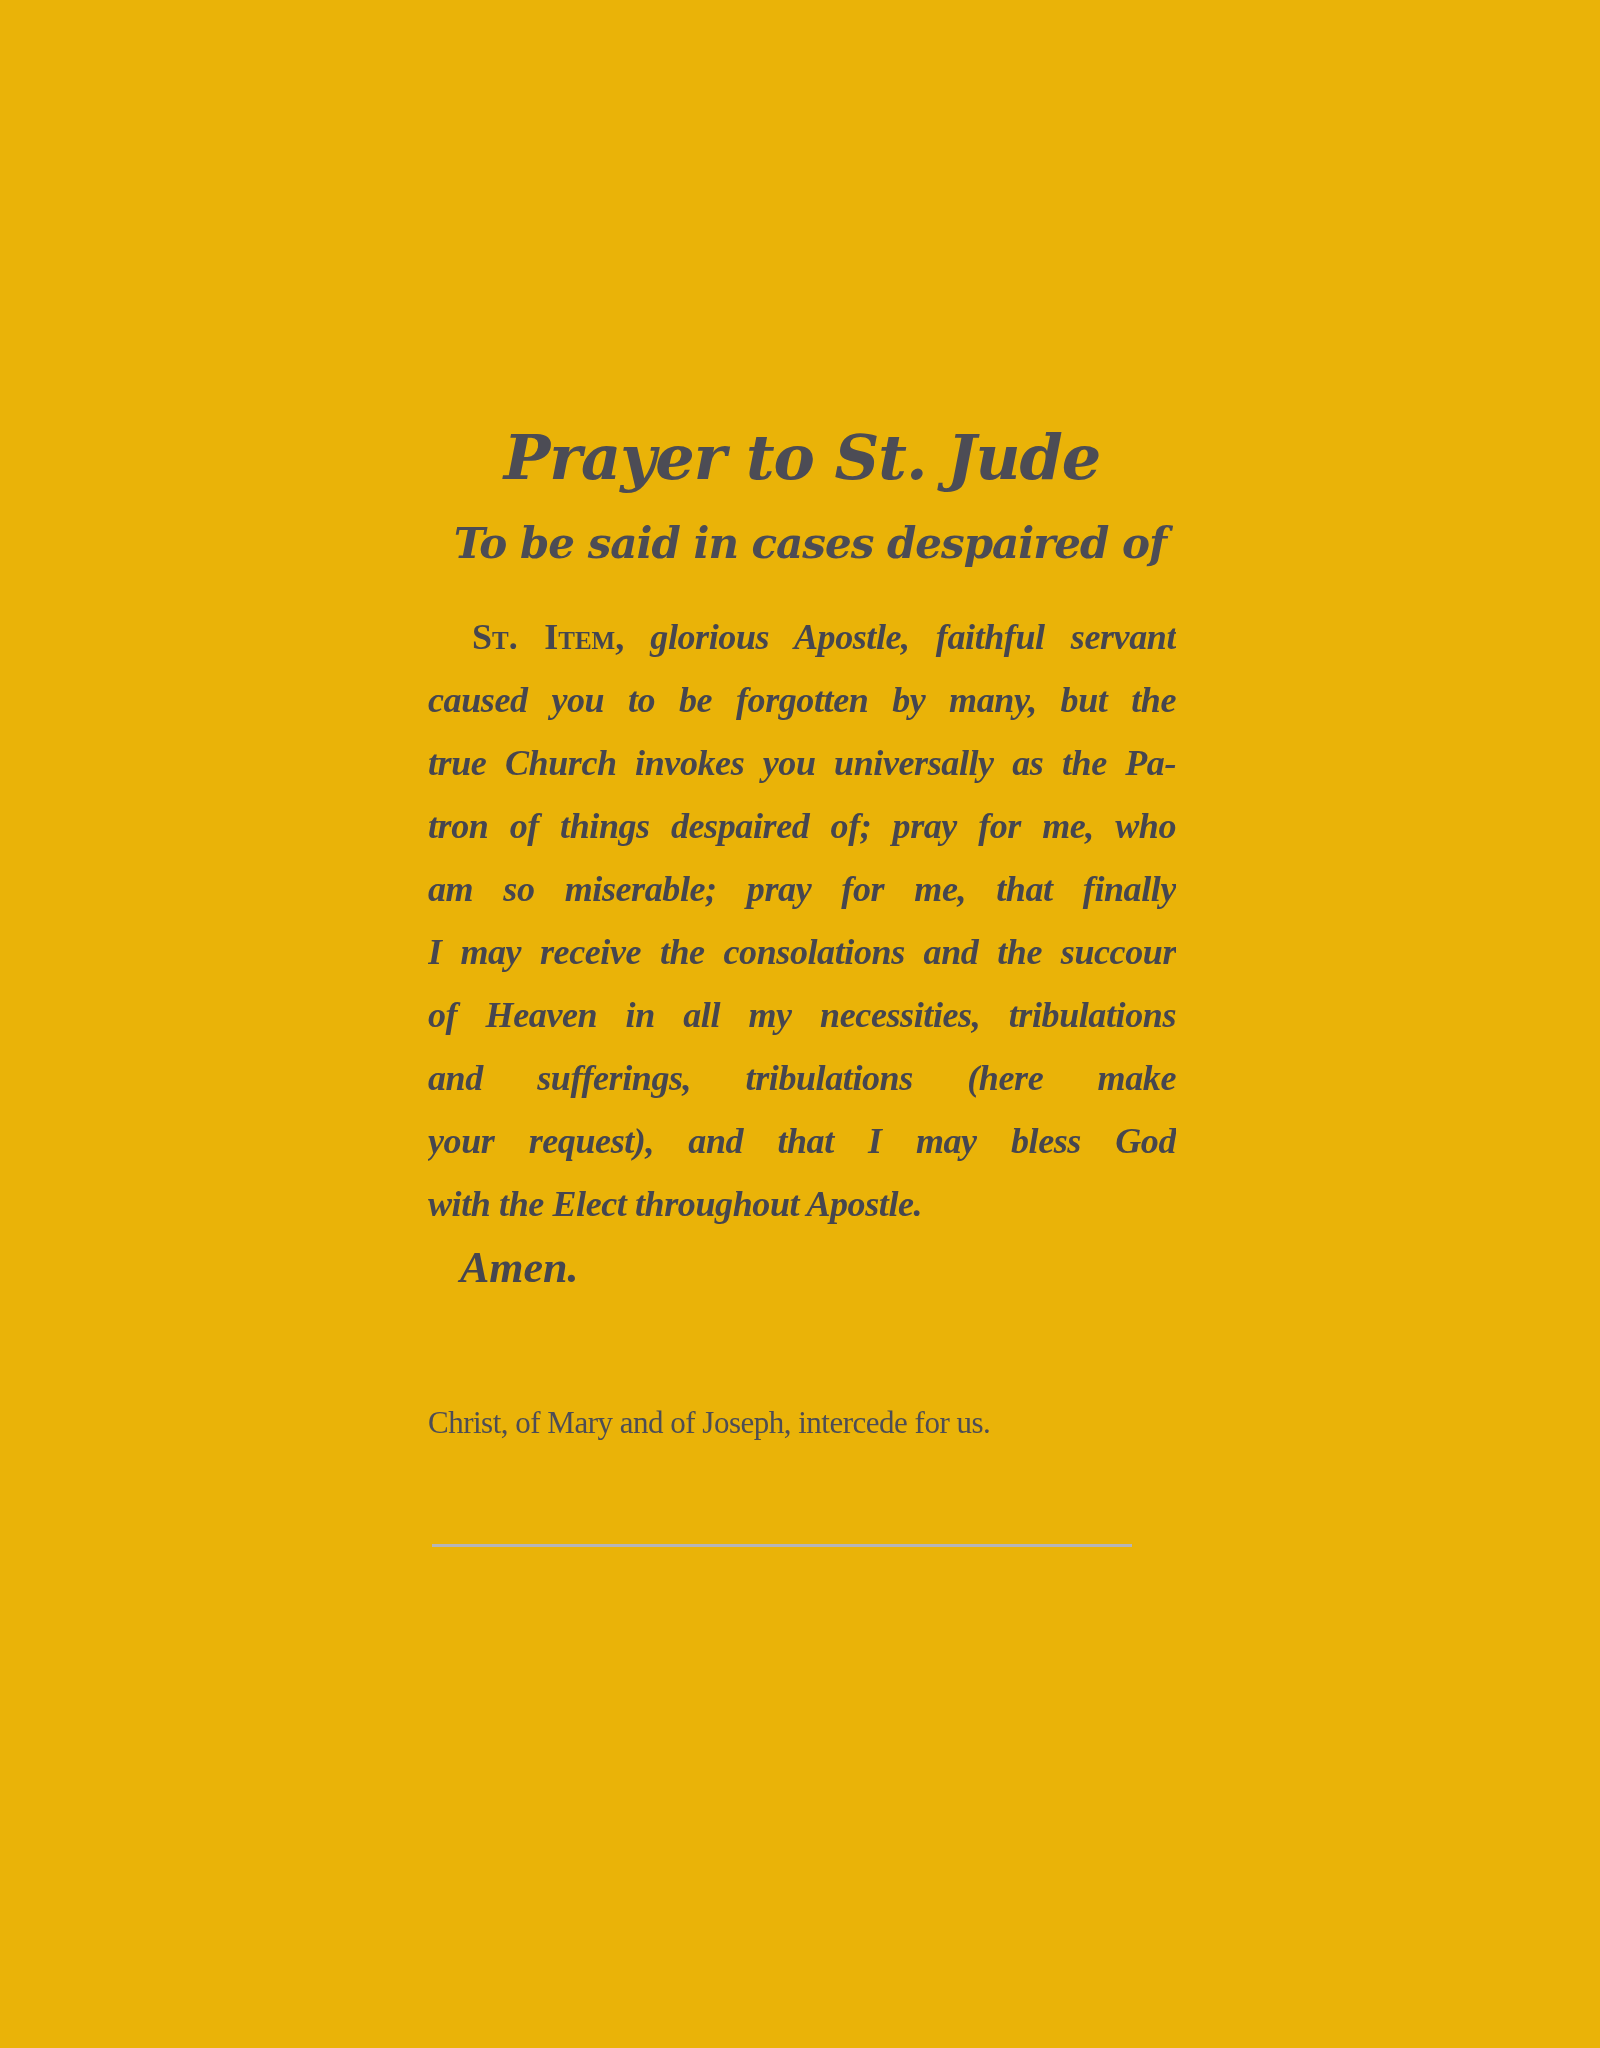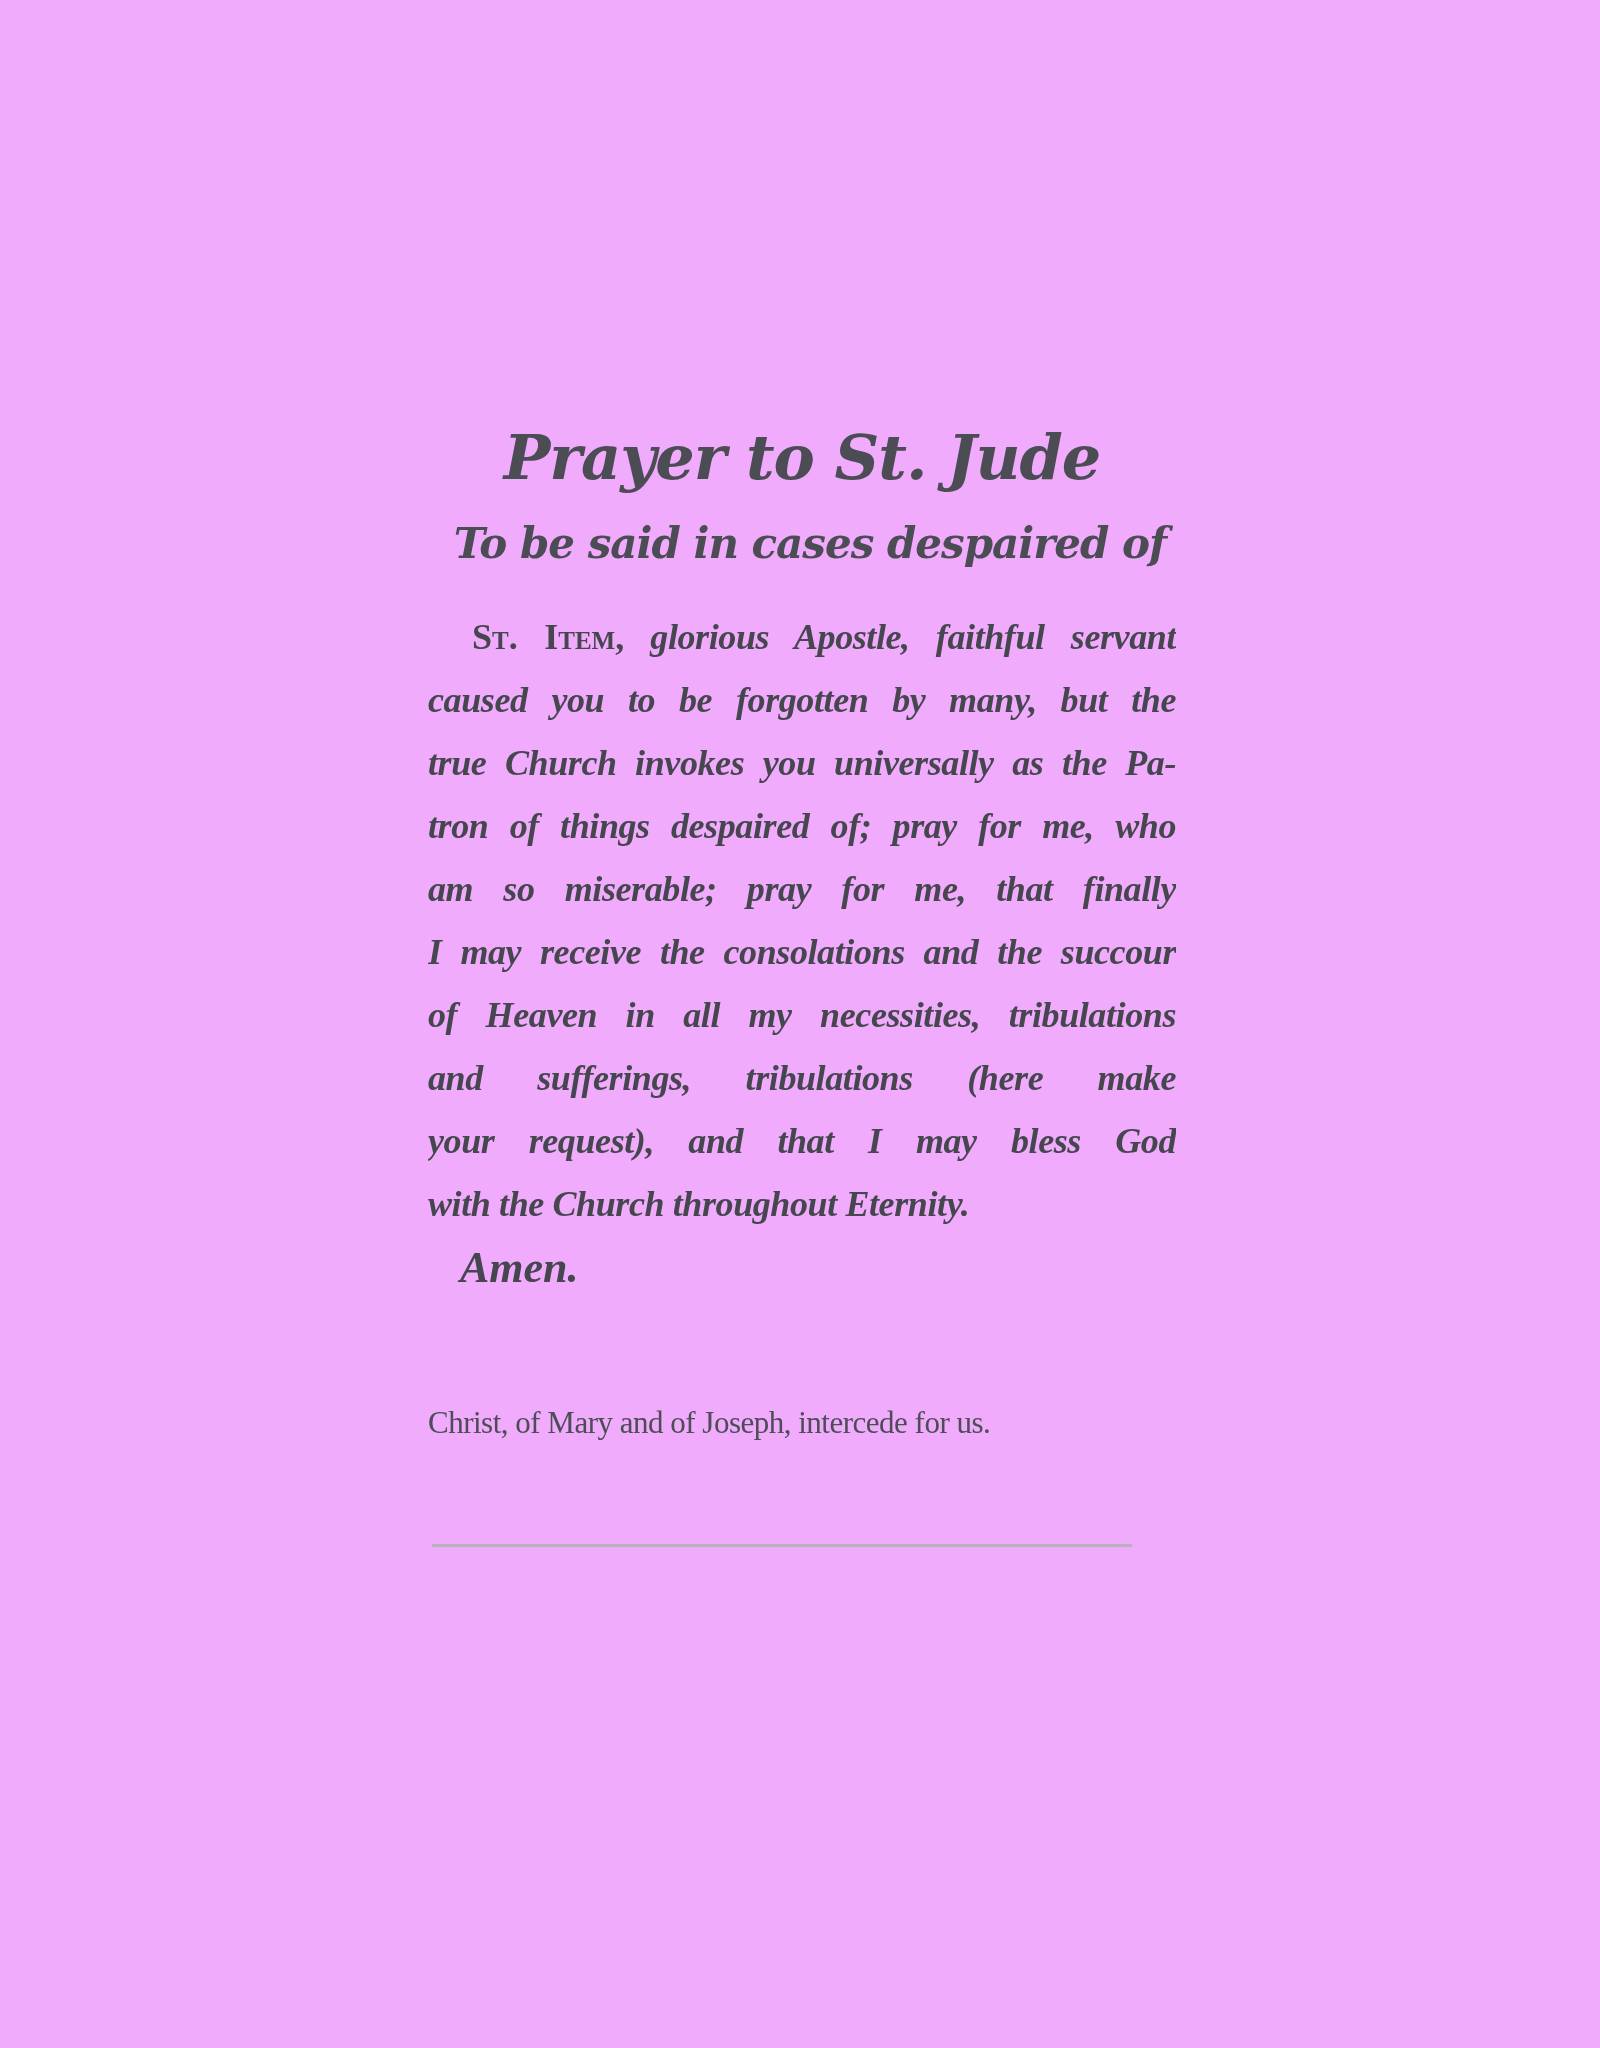--- a/index.html
+++ b/index.html
@@ -4,21 +4,21 @@
 <style>
   html, body {
     margin: 0;
     padding: 0;
     background: #ffffff;
   }
   .page {
     position: relative;
     width: 1600px;
     height: 2048px;
-    background: #f0abfc;
+    background: #eab308;
     overflow: hidden;
     font-family: "Liberation Serif", serif;
   }
   .card-column {
     position: absolute;
     left: 428px;
     top: 0;
     width: 748px;
     height: 2048px;
   }
@@ -161,21 +161,21 @@
     <div class="prayer-body">
       <div class="prayer-line first"><span class="lead-smallcaps">St. Item,</span><span> glorious Apostle, faithful servant</span></div>
       <div class="prayer-line">caused you to be forgotten by many, but the</div>
       <div class="prayer-line">true Church invokes you universally as the Pa-</div>
       <div class="prayer-line">tron of things despaired of; pray for me, who</div>
       <div class="prayer-line">am so miserable; pray for me, that finally</div>
       <div class="prayer-line">I may receive the consolations and the succour</div>
       <div class="prayer-line">of Heaven in all my necessities, tribulations</div>
       <div class="prayer-line">and sufferings, tribulations (here make</div>
       <div class="prayer-line">your request), and that I may bless God</div>
-      <div class="prayer-line last">with the Church throughout Eternity.</div>
+      <div class="prayer-line last">with the Elect throughout Apostle.</div>
       <div class="amen-line">Amen.</div>
     </div>
 
     <div class="dedication">
       <div class="dedication-line">Christ, of Mary and of Joseph, intercede for us.</div>
     </div>
 
     <div class="divider"></div>
 
 

